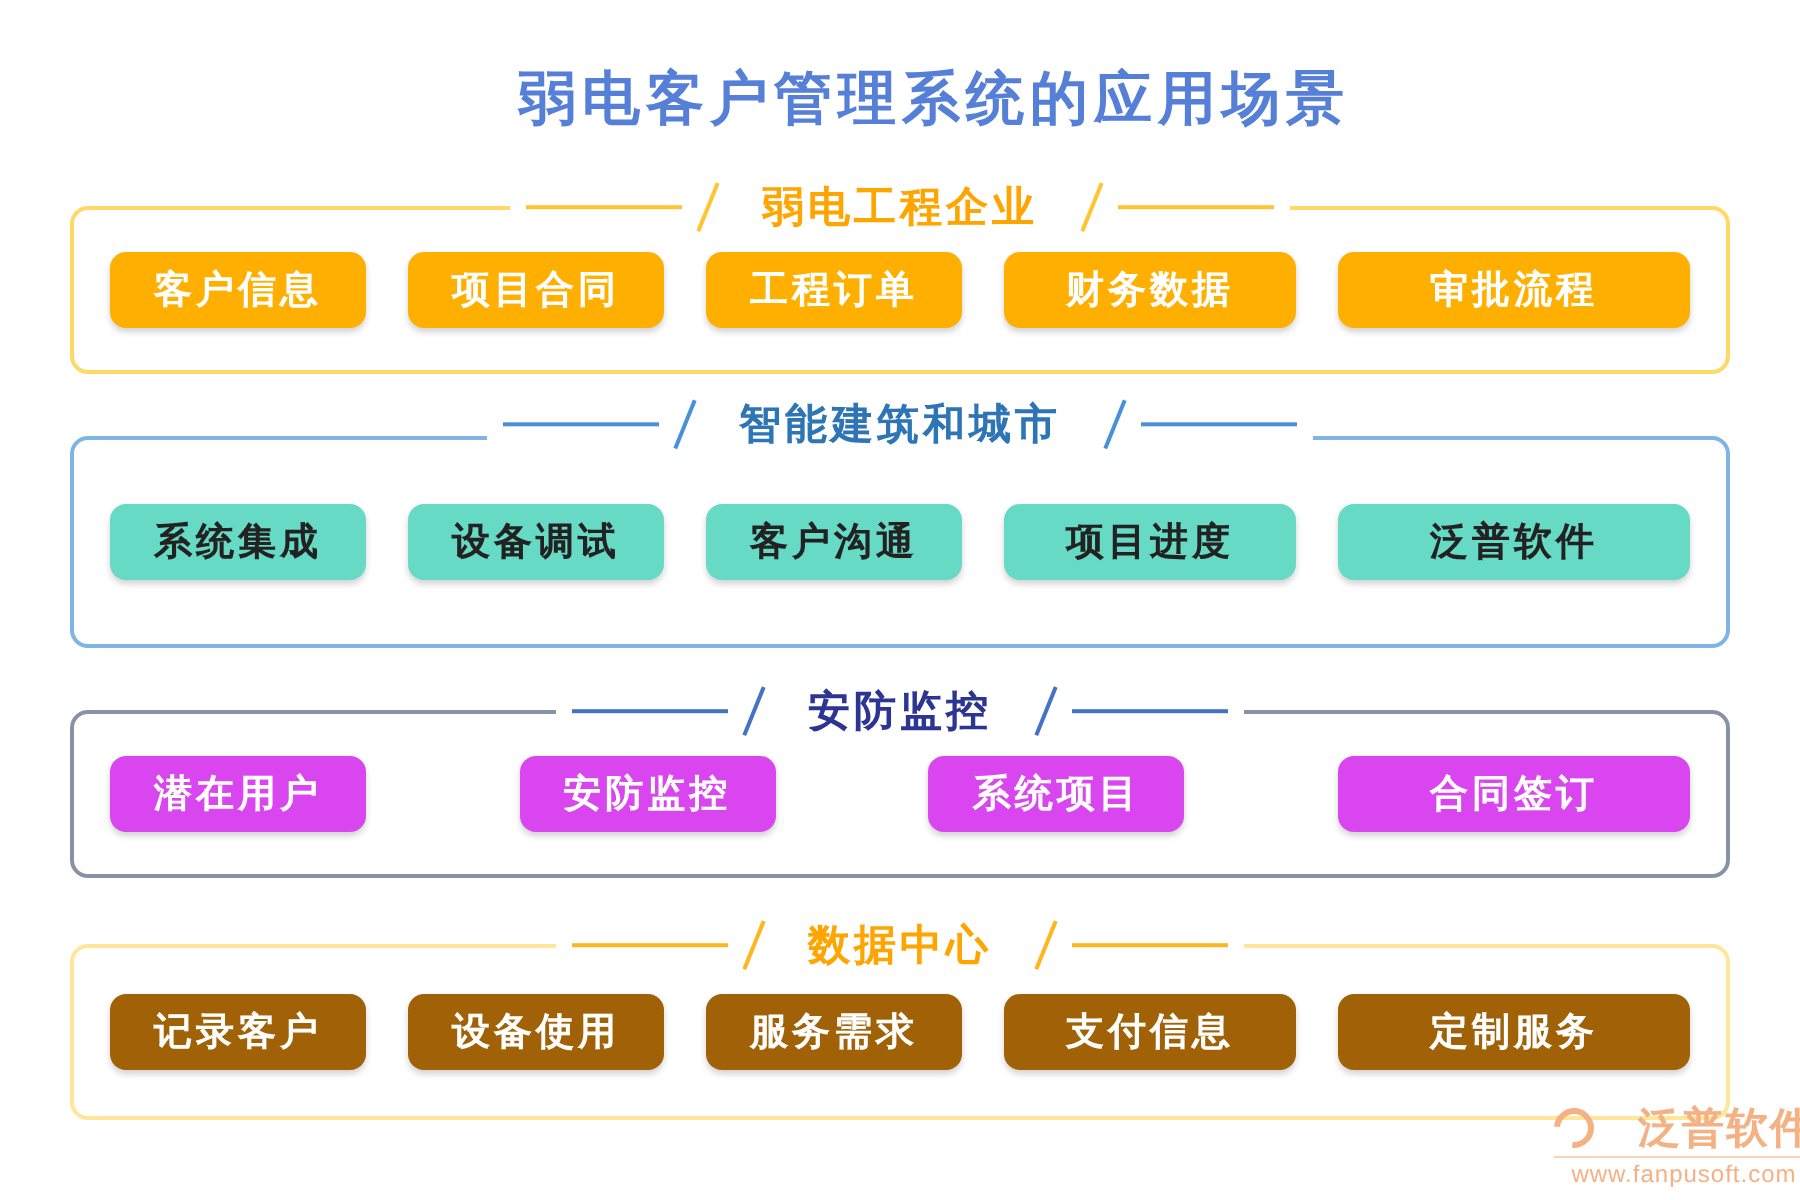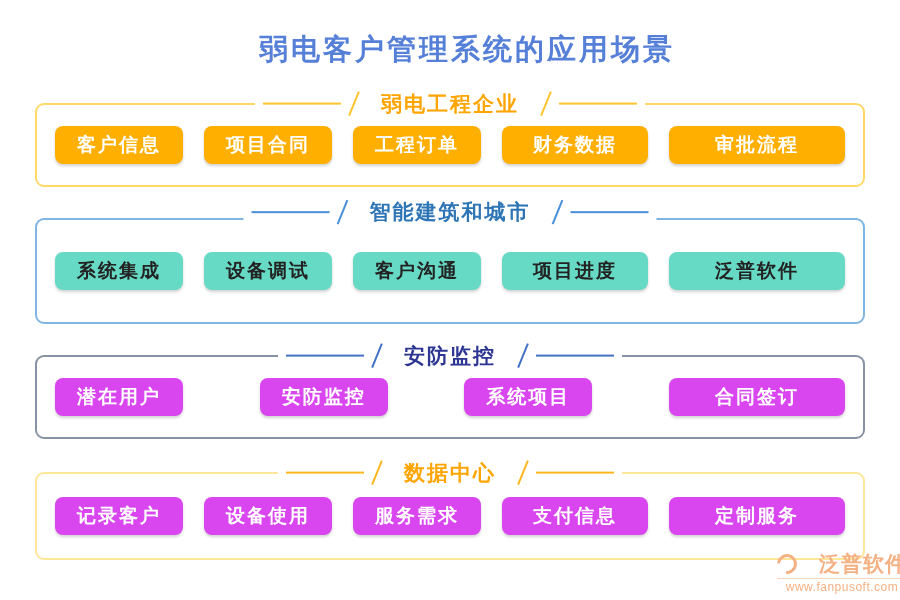--- a/index.html
+++ b/index.html
@@ -45,21 +45,21 @@
     height:38px;min-width:128px;padding:0 14px;box-sizing:border-box;
     display:flex;align-items:center;justify-content:center;
     border-radius:8px;font-size:19px;font-weight:bold;letter-spacing:2px;
     box-shadow:0 2px 3px rgba(0,0,0,0.18);
   }
   .chip:nth-child(4){min-width:146px;}
   .chip:last-child{min-width:176px;}
   .s1 .chip{background:#FFAF00;color:#ffffff;}
   .s2 .chip{background:#67DAC5;color:#222222;}
   .s3 .chip{background:#d946ef;color:#ffffff;}
-  .s4 .chip{background:#d946ef;color:#ffffff;}
+  .s4 .chip{background:#a16207;color:#ffffff;}
 
   .watermark{
     position:absolute;right:10px;bottom:6px;color:#F4B183;text-align:center;
   }
   .wm-top{display:flex;align-items:center;justify-content:flex-end;gap:22px;}
   .wm-logo{
     width:20px;height:20px;border-radius:50%;
     border:3px solid #F4B183;border-left-color:transparent;
     transform:rotate(-40deg);box-sizing:border-box;display:inline-block;
   }

